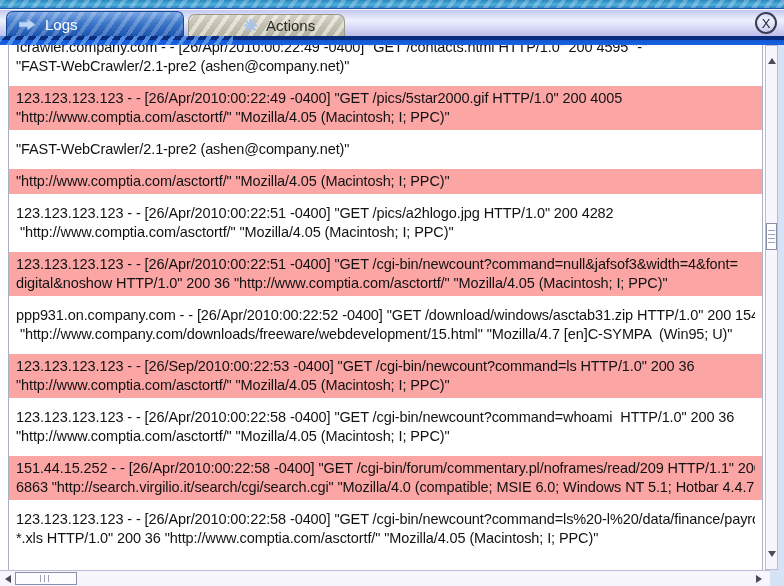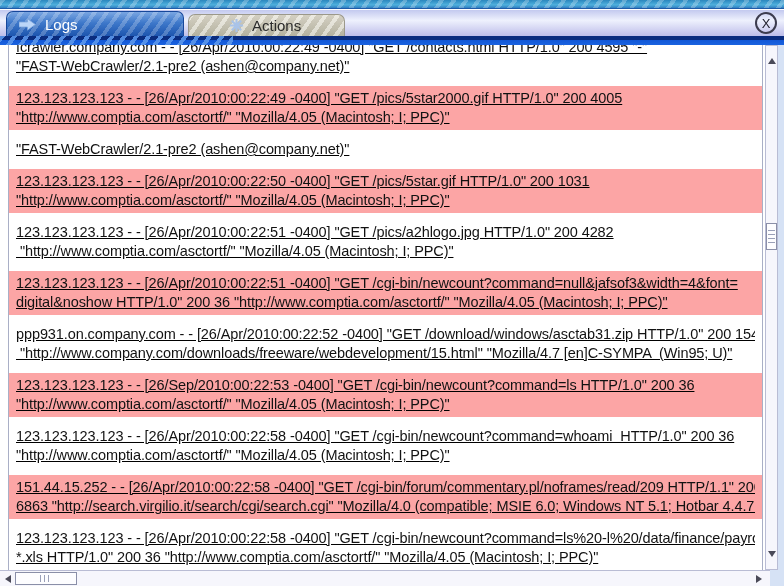--- a/index.html
+++ b/index.html
@@ -27,21 +27,21 @@
   }
   .tab-logs {
     left:6px; width:178px; height:25px; padding-left:12px; gap:9px;
     color:#ffffff; font-size:15px;
     border:1px solid #17479a; border-bottom:none;
     background-image:
       repeating-linear-gradient(125deg, rgba(255,255,255,0.22) 0 4px, rgba(255,255,255,0) 4px 10px),
       linear-gradient(180deg,#7aa6e2 0%,#3e78ca 45%,#1d55ae 100%);
   }
   .tab-actions {
-    left:188px; width:157px; height:22px; padding-left:40px; gap:8px;
+    left:188px; width:157px; height:22px; padding-left:54px; gap:8px;
     color:#2b2b2b; font-size:15px;
     border:1px solid #9b988a; border-bottom:none;
     background-image:
       repeating-linear-gradient(125deg, rgba(255,255,255,0.45) 0 4px, rgba(60,60,90,0.06) 4px 10px),
       linear-gradient(180deg,#ddd9c9 0%,#bcb9a4 100%);
   }
   .tab-icon { display:inline-flex; align-items:center; }
   .close-btn {
     position:absolute; right:7px; top:2px; width:22px; height:22px;
     border:2px solid #3c3c4e; border-radius:50%;
@@ -58,21 +58,21 @@
     content:""; position:absolute; left:0; top:0; width:233px; height:100%;
     background:repeating-linear-gradient(125deg, rgba(90,150,235,0.9) 0 4px, rgba(10,44,126,0) 4px 10px);
   }
 
   
   .log-panel {
     position:absolute; left:8px; top:45px; width:755px; height:525px;
     background:#ffffff; border-left:1px solid #a9afc6; border-right:1px solid #a9afc6;
     overflow:hidden;
   }
-  .log-row { padding:3px 7px; margin-bottom:7px;text-decoration:underline; }
+  .log-row { padding:3px 7px; margin-bottom:7px; }
   .log-row:first-child { margin-top:-10px; }
   .log-row.alt { background:#fca5a5; }
   .log-line {
     font-size:14.5px; line-height:19px; letter-spacing:-0.1px;
     color:#121212; white-space:pre; overflow:hidden;
   }
 
   
   .vscroll {
     position:absolute; right:6px; top:45px; width:13px; height:525px;
@@ -148,21 +148,20 @@
           <div class="log-line">"FAST-WebCrawler/2.1-pre2 (ashen@company.net)"</div>
         </div>
         <div class="log-row alt">
           <div class="log-line">123.123.123.123 - - [26/Apr/2010:00:22:49 -0400] "GET /pics/5star2000.gif HTTP/1.0" 200 4005</div>
           <div class="log-line">"http://www.comptia.com/asctortf/" "Mozilla/4.05 (Macintosh; I; PPC)"</div>
         </div>
         <div class="log-row">
           <div class="log-line">"FAST-WebCrawler/2.1-pre2 (ashen@company.net)"</div>
         </div>
         <div class="log-row alt">
-          <div class="log-line">123.123.123.123 - - [26/Apr/2010:00:22:50 -0400] "GET /pics/5star.gif HTTP/1.0" 200 1031</div>
           <div class="log-line">"http://www.comptia.com/asctortf/" "Mozilla/4.05 (Macintosh; I; PPC)"</div>
         </div>
         <div class="log-row">
           <div class="log-line">123.123.123.123 - - [26/Apr/2010:00:22:51 -0400] "GET /pics/a2hlogo.jpg HTTP/1.0" 200 4282</div>
           <div class="log-line"> "http://www.comptia.com/asctortf/" "Mozilla/4.05 (Macintosh; I; PPC)"</div>
         </div>
         <div class="log-row alt">
           <div class="log-line">123.123.123.123 - - [26/Apr/2010:00:22:51 -0400] "GET /cgi-bin/newcount?command=null&amp;jafsof3&amp;width=4&amp;font=</div>
           <div class="log-line">digital&amp;noshow HTTP/1.0" 200 36 "http://www.comptia.com/asctortf/" "Mozilla/4.05 (Macintosh; I; PPC)"</div>
         </div>

